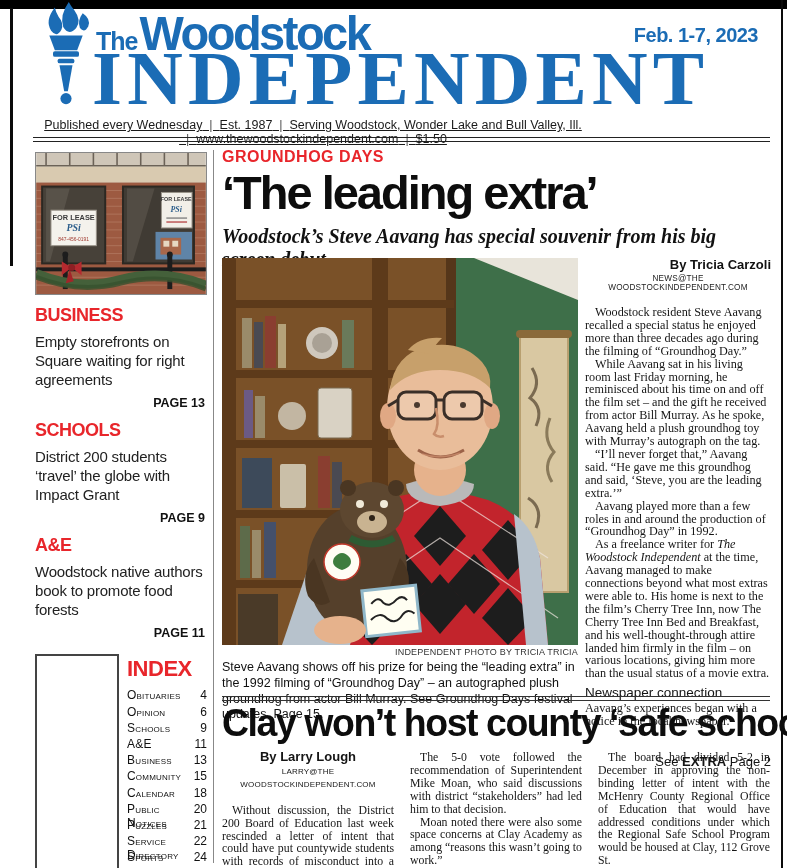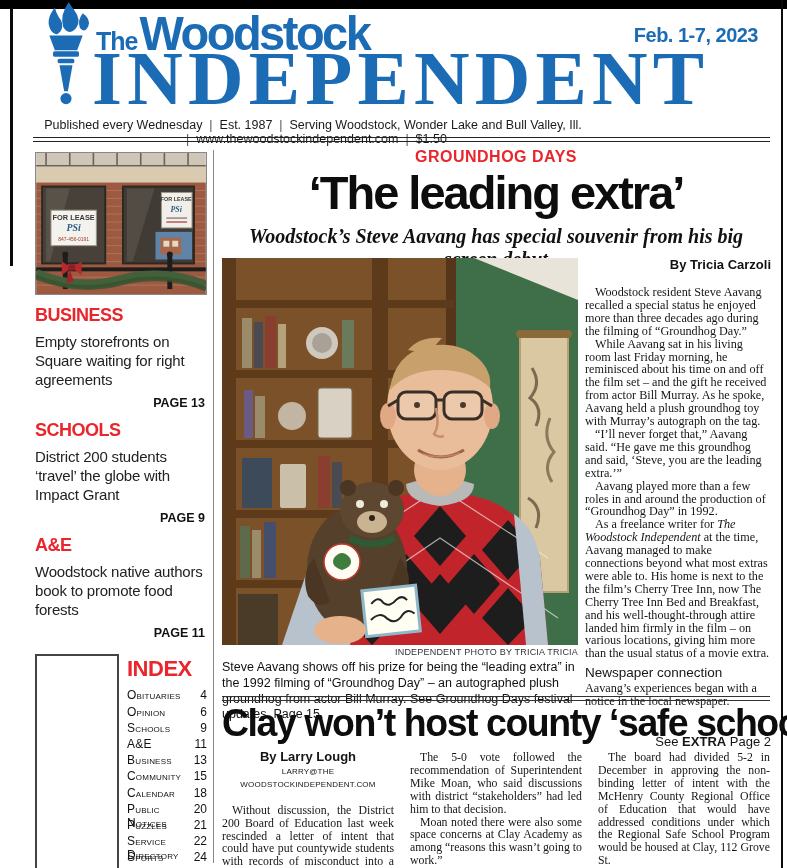--- a/index.html
+++ b/index.html
@@ -12,42 +12,42 @@
 
   
   .masthead{position:absolute;left:30px;top:0;width:740px;height:122px;}
   .torch{position:absolute;left:8px;top:2px;width:56px;height:104px;}
   .mast-line1{position:absolute;left:66px;top:6px;display:flex;align-items:baseline;color:var(--blue);}
   .mast-the{font-size:25px;font-weight:bold;letter-spacing:-1px;margin-right:2px;}
   .mast-wood{font-size:47px;font-weight:bold;letter-spacing:-2.5px;transform:scaleY(1.02);}
   .mast-indep{position:absolute;left:62px;top:40px;color:var(--blue);font-family:"Liberation Serif",serif;
               font-weight:bold;font-size:74px;letter-spacing:5px;line-height:1;transform:scale(1.04,1.04);transform-origin:left top;white-space:nowrap;}
   .mast-date{position:absolute;right:12px;top:24px;color:var(--blue);font-size:20px;font-weight:bold;letter-spacing:-0.5px;}
-  .tagline{position:absolute;left:0;top:118px;width:626px;text-align:center;font-size:12.5px;color:#1a1a1a;}
+  .tagline{position:absolute;left:0;top:118px;width:626px;text-align:center;font-size:12.5px;color:#1a1a1a;text-decoration:underline;}
   .tag-part+.tag-part::before{content:"  |  ";color:#555;white-space:pre;}
   .rule-double{position:absolute;left:33px;top:137px;width:737px;height:3px;border-top:1.5px solid #222;border-bottom:1.5px solid #222;}
 
   
   .sidebar{position:absolute;left:35px;top:152px;width:172px;}
   .side-photo{width:172px;height:143px;display:block;border:1px solid #888;box-sizing:border-box;}
   .brief-head{color:var(--red);font-size:18px;font-weight:800;letter-spacing:-0.5px;margin:10px 0 6px;}
   .brief-text{font-size:15px;line-height:1.27;color:#222;letter-spacing:-0.2px;}
   .brief-page{font-size:12.5px;font-weight:bold;text-align:right;margin:7px 2px 0 0;color:#111;}
   .index-wrap{display:flex;margin-top:14px;}
   .index-box{width:84px;height:334px;border:2px solid #444;box-sizing:border-box;background:#fff;margin-right:8px;flex:none;}
   .index-col{flex:1;min-width:0;}
   .index-title{color:var(--red);font-size:22px;font-weight:800;letter-spacing:-0.5px;margin:2px 0 6px;}
   .index-row{display:flex;justify-content:space-between;align-items:baseline;height:16.2px;}
   .index-label{font-variant:small-caps;font-size:12px;letter-spacing:0.2px;color:#111;}
   .index-num{font-size:12px;color:#111;}
 
   .col-rule{position:absolute;left:213px;top:150px;width:1px;height:713px;background:#888;}
 
   
-  .main-head{position:absolute;left:222px;top:148px;width:548px;text-align:center;}
+  .main-head{position:absolute;left:222px;top:148px;width:548px;}
   .kicker{color:var(--red);font-size:16px;font-weight:800;letter-spacing:0.5px;}
   .headline{font-size:47px;font-weight:800;letter-spacing:-2px;color:#0d0d0d;margin-top:3px;line-height:1;}
   .deck{font-family:"Liberation Serif",serif;font-style:italic;font-weight:bold;font-size:20px;margin-top:9px;color:#111;}
 
   .photo-col{position:absolute;left:222px;top:258px;width:356px;}
   .main-photo{width:356px;height:387px;display:block;}
   .photo-credit{font-size:9px;color:#333;text-align:right;letter-spacing:0.2px;margin-top:2px;}
   .caption{font-size:12.5px;font-weight:normal;line-height:1.26;margin-top:3px;color:#111;}
 
   .text-col{position:absolute;left:585px;top:257px;width:186px;}
@@ -351,20 +351,21 @@
         </g>
         <ellipse cx="118" cy="372" rx="26" ry="14" fill="#e6b28c"></ellipse>
       </g>
     </svg>
     <div class="photo-credit">INDEPENDENT PHOTO BY TRICIA TRICIA</div>
     <div class="caption">Steve Aavang shows off his prize for being the “leading extra” in the 1992 filming of “Groundhog Day” – an autographed plush groundhog from actor Bill Murray. See Groundhog Days festival updates, Page 15.</div>
   </div>
 
   <div class="text-col">
     <div class="byline">By Tricia Carzoli</div>
+    <div class="byline-email">NEWS@THE WOODSTOCKINDEPENDENT.COM</div>
     <div class="story-body">
       <p>Woodstock resident Steve Aavang recalled a special status he enjoyed more than three decades ago during the filming of “Groundhog Day.”</p>
       <p>While Aavang sat in his living room last Friday morning, he reminisced about his time on and off the film set – and the gift he received from actor Bill Murray. As he spoke, Aavang held a plush groundhog toy with Murray’s autograph on the tag.</p>
       <p>“I’ll never forget that,” Aavang said. “He gave me this groundhog and said, ‘Steve, you are the leading extra.’”</p>
       <p>Aavang played more than a few roles in and around the production of “Groundhog Day” in 1992.</p>
       <p><span>As a freelance writer for </span><i>The Woodstock Independent</i><span> at the time, Aavang managed to make connections beyond what most extras were able to. His home is next to the the film’s Cherry Tree Inn, now The Cherry Tree Inn Bed and Breakfast, and his well-thought-through attire landed him firmly in the film – on various locations, giving him more than the usual status of a movie extra.</span></p>
       <div class="subhead">Newspaper connection</div>
       <p class="no-indent">Aavang’s experiences began with a notice in the local newspaper.</p>
       <div class="jumpline"><span>See </span><b>EXTRA</b><span> Page 2</span></div>
     </div>

